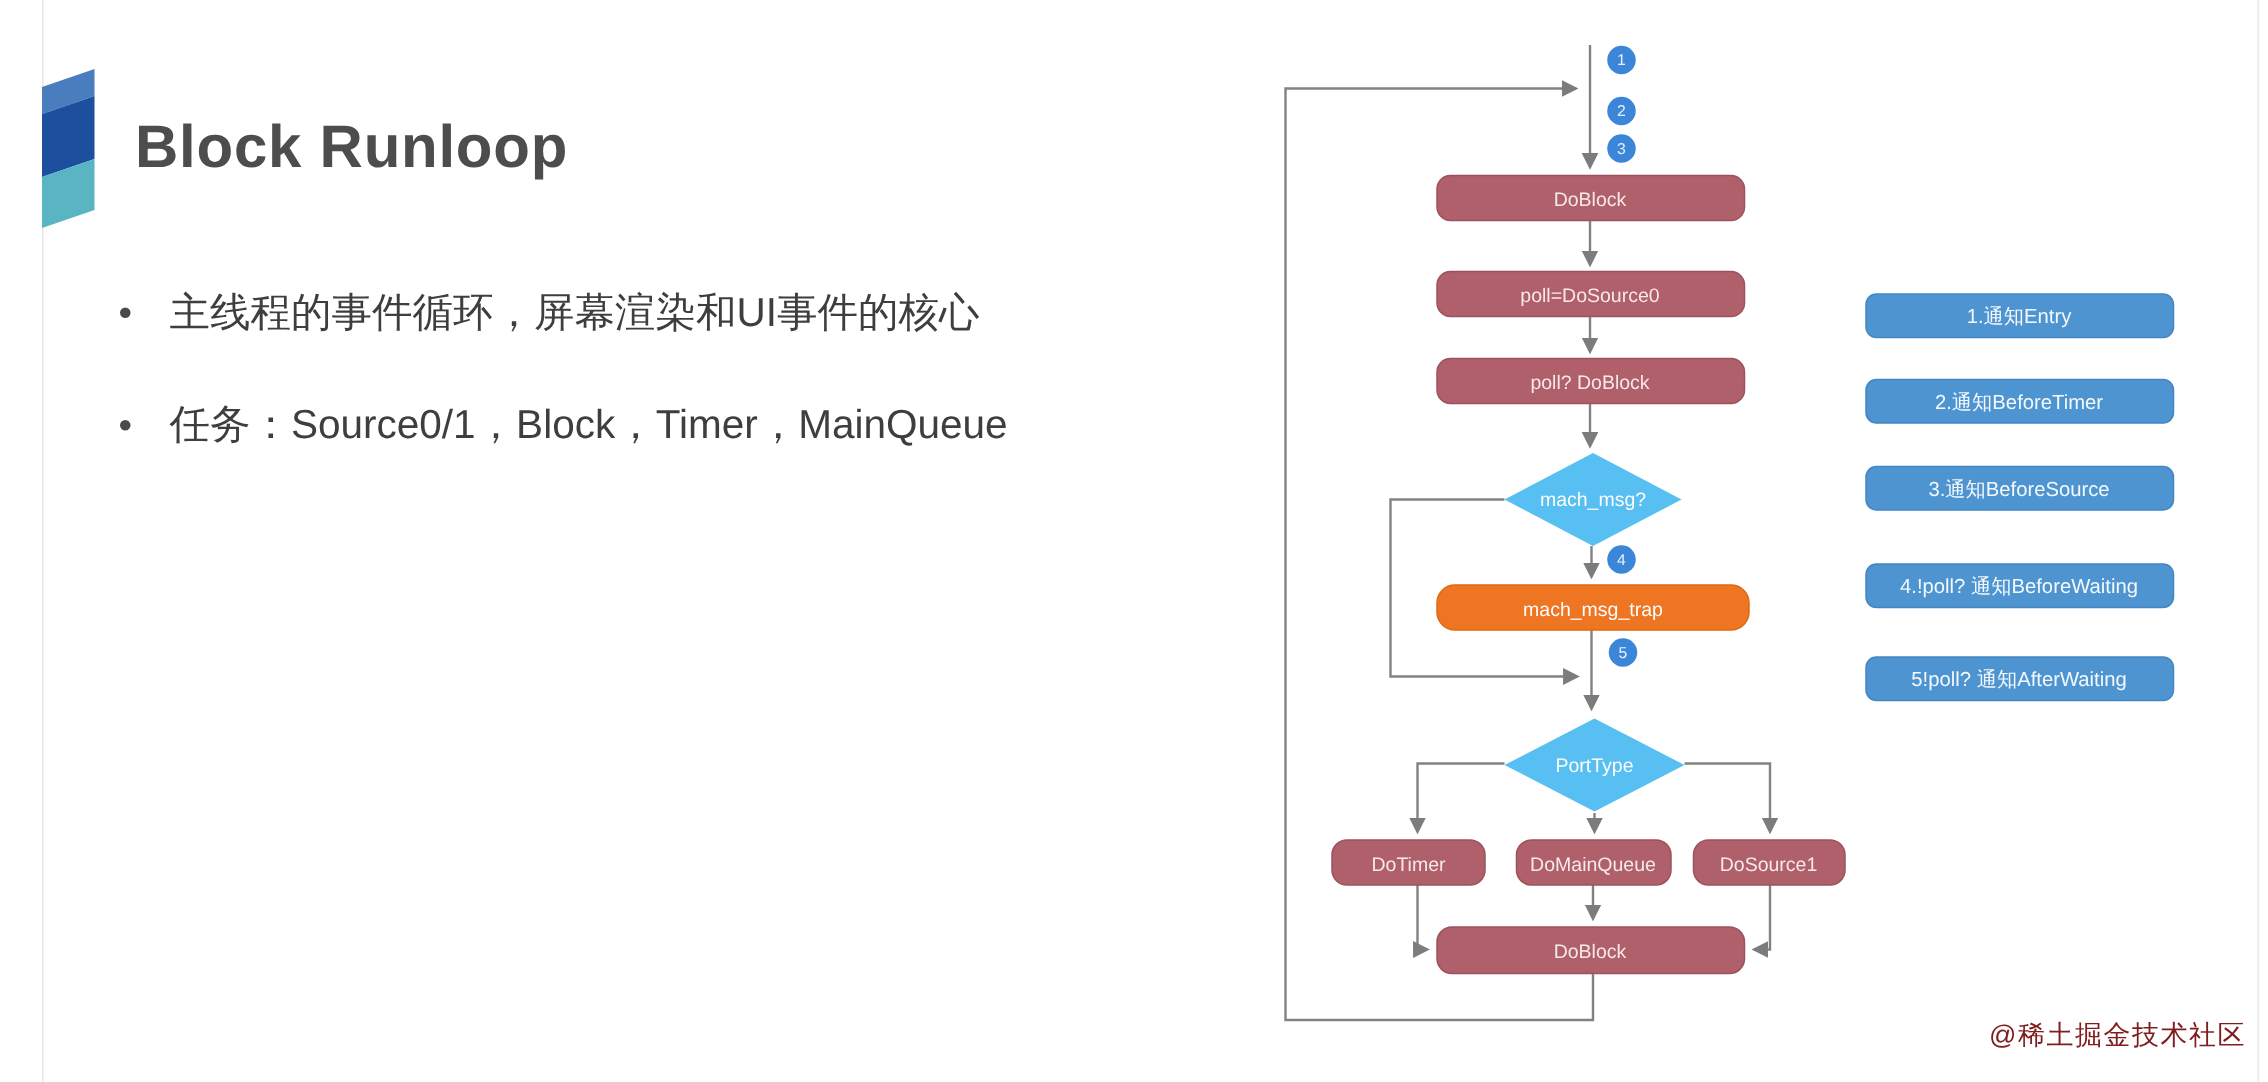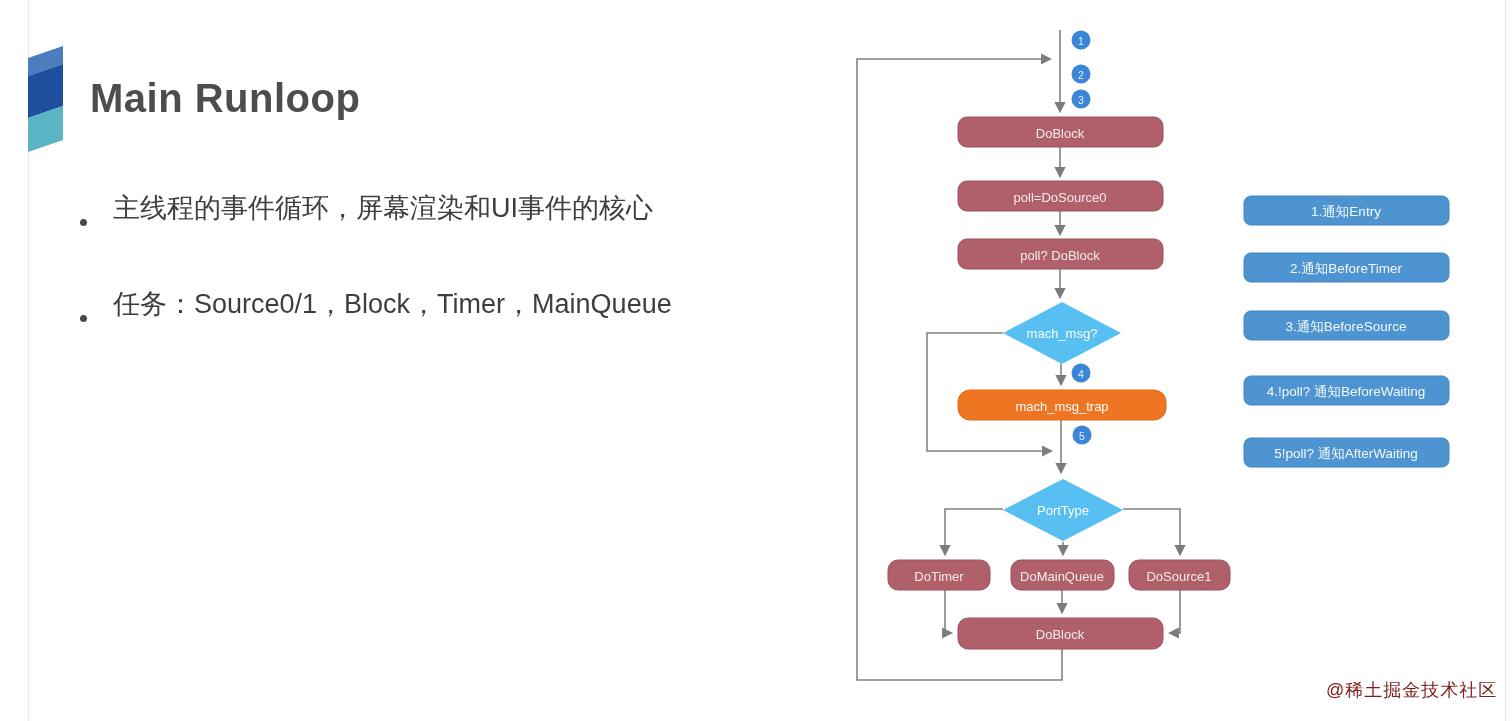--- a/index.html
+++ b/index.html
@@ -19,25 +19,25 @@
   .logo {
     position: absolute; left: 0; top: 0;
   }
   .title {
     position: absolute; left: 90px; top: 76px;
     font-size: 40px; font-weight: bold; color: #4d4d4d;
     letter-spacing: 0.5px;
   }
   .bullet-row {
     position: absolute; left: 80px;
-    display: flex; align-items: flex-end;
+    display: flex; align-items: center;
     color: #3e3e3e; font-size: 27px;
   }
   .bullet-1 { top: 190px; }
-  .bullet-2 { top: 265px; margin-top: 21px; }
+  .bullet-2 { top: 265px; }
   .bullet-dot {
     width: 7px; height: 7px; border-radius: 50%;
     background: #4a4a4a; margin-right: 26px; flex: 0 0 auto;
   }
   .flow-svg { position: absolute; left: 0; top: 0; }
   .flow-node-text {
     font-size: 13px; fill: #f6e9ea;
     text-anchor: middle; dominant-baseline: central;
   }
   .flow-white-text {
@@ -62,21 +62,21 @@
 
 <div class="edge-line edge-left"></div>
 <div class="edge-line edge-right"></div>
 
 <svg class="logo" width="80" height="170" viewBox="0 0 80 170">
   <polygon points="28,58 63,46 63,64 28,76" fill="#4a7dbe"></polygon>
   <polygon points="28,76 63,64 63,106 28,118" fill="#1d4f9e"></polygon>
   <polygon points="28,118 63,106 63,140 28,152" fill="#5ab5c2"></polygon>
 </svg>
 
-<div class="title">Main Runloop</div>
+<div class="title">Block Runloop</div>
 
 <div class="bullet-row bullet-1">
   <span class="bullet-dot"></span>
   <span>主线程的事件循环，屏幕渲染和UI事件的核心</span>
 </div>
 <div class="bullet-row bullet-2">
   <span class="bullet-dot"></span>
   <span>任务：Source0/1，Block，Timer，MainQueue</span>
 </div>
 

